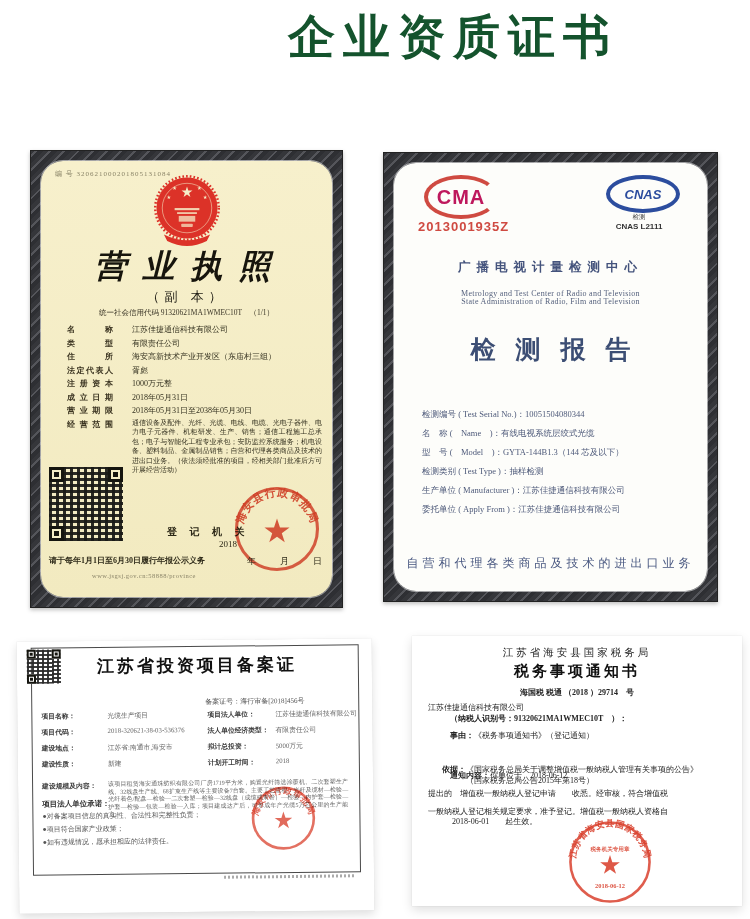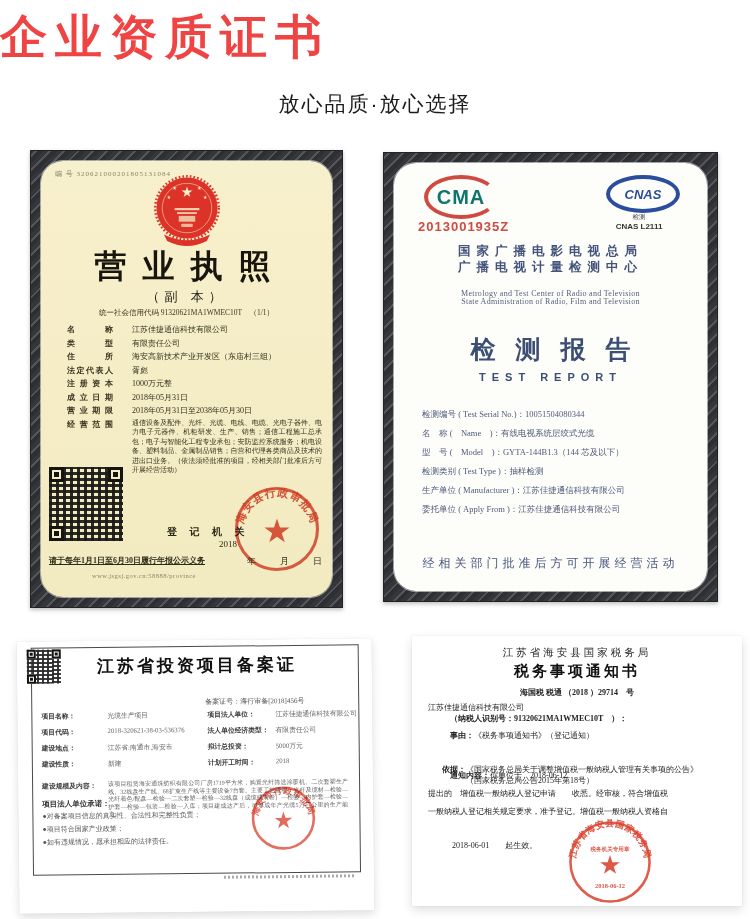--- a/index.html
+++ b/index.html
@@ -1,52 +1,52 @@
 <!DOCTYPE html>
 <html><head>
 <meta charset="utf-8">
 <style>
   html,body{margin:0;padding:0;background:#fff;}
   .canvas{position:relative;width:750px;height:919px;background:#fff;overflow:hidden;
           font-family:"Liberation Sans",sans-serif;margin:0 auto;}
   .abs{position:absolute;}
 
   
-  .page-title{top:6px;left:0;width:618px;text-align:left;font-size:47px;font-weight:900;
-              color:#ef4444;letter-spacing:8px;}
+  .page-title{top:6px;left:0;width:618px;text-align:right;font-size:47px;font-weight:900;
+              color:#14532d;letter-spacing:8px;}
   .page-subtitle{top:90px;left:0;width:750px;text-align:center;font-size:21px;color:#1b1b1b;
                  letter-spacing:2px;font-weight:500;}
 
   
   .frame{box-sizing:border-box;padding:11px;
          background:repeating-linear-gradient(135deg,#35363a 0 4px,#54555a 4px 6px,#2e2f33 6px 10px);
          box-shadow:inset 0 0 0 1px #222,0 2px 4px rgba(0,0,0,.25);}
   .paper{position:relative;width:100%;height:100%;box-sizing:border-box;
          outline:1px solid rgba(255,255,255,.55);font-family:"Liberation Serif",serif;border-radius:22px;}
   .frame.f1{left:30px;top:150px;width:313px;height:458px;}
   .frame.f2{left:383px;top:152px;width:335px;height:450px;}
   .paper.license{background:linear-gradient(180deg,#f7f0cc,#f2eac0);color:#2e2a1e;}
   .paper.report{background:#fdfdfa;color:#4c5a7c;}
 
   
   .bl-serial{left:14px;top:8px;font-size:7px;color:#8a8468;letter-spacing:1px;}
   .emblem{left:50%;transform:translateX(-50%);top:14px;}
   .bl-title{left:0;top:84px;width:100%;text-align:center;font-size:32px;font-weight:700;
-            letter-spacing:16px;padding-left:8px;box-sizing:border-box;color:#17150d;}
+            letter-spacing:16px;padding-left:8px;box-sizing:border-box;color:#17150d;font-style:italic;}
   .bl-copy{left:0;top:127px;width:100%;text-align:center;font-size:13px;letter-spacing:5px;color:#1c1a12;}
   .bl-credit{left:0;top:147px;width:100%;text-align:center;font-size:7.5px;color:#3a3526;}
   .bl-rows{left:26px;top:163px;right:10px;}
   .bl-row{display:flex;font-size:8px;line-height:11px;margin-bottom:2.5px;color:#33301f;}
   .bl-row .lb{width:46px;min-width:46px;text-align:justify;text-align-last:justify;
               margin-right:19px;color:#3a3320;font-weight:600;}
   .bl-row .vl{flex:1;}
   .bl-row.scope .vl{font-size:7px;line-height:9.5px;text-align:justify;}
   .bl-reg{left:126px;top:364px;font-size:10px;letter-spacing:5px;color:#2c2817;font-weight:600;}
   .bl-year{left:178px;top:378px;font-size:9px;color:#2c2817;}
-  .bl-note{left:8px;top:394px;font-size:8px;font-weight:600;color:#2e2a19;text-decoration:underline;}
+  .bl-note{left:8px;top:394px;font-size:8px;font-weight:600;color:#2e2a19;}
   .bl-url{left:8px;top:411px;width:190px;text-align:center;font-size:6.5px;color:#8a8468;letter-spacing:.5px;}
   .bl-date{right:8px;top:394px;font-size:9px;letter-spacing:2px;color:#2e2a19;}
 
   
   .qr{background-image:
        repeating-linear-gradient(0deg,rgba(25,25,22,.92) 0 3px,transparent 3px 6px),
        repeating-linear-gradient(90deg,rgba(25,25,22,.92) 0 3px,transparent 3px 7px);}
   .qr i{position:absolute;width:15px;height:15px;border:3px solid #15150f;background:#f4edc6;box-sizing:border-box;}
   .qr i::after{content:"";position:absolute;inset:2px;background:#15150f;}
   .qr .tl{left:0;top:0;} .qr .tr{right:0;top:0;} .qr .blc{left:0;bottom:0;}
@@ -58,21 +58,21 @@
   .qr.small i{width:9px;height:9px;border-width:2px;background:#fff;}
   .qr.small i::after{inset:1px;}
 
   
   .seal{mix-blend-mode:multiply;}
   .seal text{font-family:"Liberation Serif",serif;font-weight:700;}
 
   
   .cma{left:30px;top:12px;width:66px;height:36px;border:4px solid #cf4a41;border-radius:50%;
        border-right-color:transparent;display:flex;align-items:center;justify-content:center;
-       font-size:20px;font-weight:800;color:#0f766e;letter-spacing:1px;font-family:"Liberation Sans",sans-serif;}
+       font-size:20px;font-weight:800;color:#be185d;letter-spacing:1px;font-family:"Liberation Sans",sans-serif;}
   .cma-num{left:24px;top:56px;width:80px;text-align:center;font-size:13px;font-weight:700;
            color:#cf4a41;letter-spacing:1px;font-family:"Liberation Sans",sans-serif;}
   .cnas{left:212px;top:12px;width:66px;height:30px;border:4px solid #2c4d9e;border-radius:50%;
         display:flex;align-items:center;justify-content:center;font-size:13px;font-weight:800;
         font-style:italic;color:#2c4d9e;font-family:"Liberation Sans",sans-serif;}
   .cnas-sub{left:212px;top:50px;width:66px;text-align:center;font-size:6.5px;color:#444;}
   .cnas-code{left:202px;top:59px;width:86px;text-align:center;font-size:8px;font-weight:700;color:#333;
              font-family:"Liberation Sans",sans-serif;}
   .tr-org1{left:0;top:80px;width:100%;text-align:center;font-size:12.5px;font-weight:700;
            letter-spacing:6px;color:#44537c;}
@@ -115,30 +115,29 @@
   .tx-no{left:0;top:51px;width:100%;text-align:center;font-size:8px;font-weight:600;color:#222;}
   .tx-line{font-size:8px;color:#222;line-height:11px;}
   .tx-company{left:16px;top:66px;}
   .tx-id{left:38px;top:77px;font-weight:700;}
   .tx-subject{left:38px;top:94px;}
   .tx-basis{left:30px;top:108px;width:258px;display:flex;margin-top:20px;}
   .tx-basis .lb{white-space:nowrap;font-weight:700;}
   .tx-content{left:38px;top:134px;}
   .tx-l2{left:16px;top:152px;}
   .tx-l3{left:16px;top:170px;}
-  .tx-l4{left:40px;top:204px;}
+  .tx-l4{left:40px;top:180px;}
   .bold{font-weight:700;}
 </style>
 </head>
 <body>
 
 <div class="canvas">
 
   <div class="abs page-title">企业资质证书</div>
-  <div class="abs page-subtitle">放心品质·放心选择</div>
 
   <div class="abs frame f1">
     <div class="paper license">
       <div class="abs bl-serial">编 号 320621000201805131084</div>
 
       <svg class="abs emblem" width="66" height="76" viewBox="0 0 80 92">
         <circle cx="40" cy="40" r="37" fill="#dc3228"></circle>
         <circle cx="40" cy="40" r="38.5" fill="none" stroke="#dc3228" stroke-width="3" stroke-dasharray="2 2.5"></circle>
         <circle cx="40" cy="40" r="30" fill="none" stroke="#f6efc9" stroke-width="1" opacity=".65"></circle>
         <polygon points="0,-1 0.225,-0.309 0.951,-0.309 0.363,0.118 0.588,0.809 0,0.382 -0.588,0.809 -0.363,0.118 -0.951,-0.309 -0.225,-0.309" transform="translate(40,21) scale(7)" fill="#f6efc9"></polygon>
@@ -217,38 +216,36 @@
   </div>
 
   <div class="abs frame f2">
     <div class="paper report">
       <div class="abs cma">CMA</div>
       <div class="abs cma-num">2013001935Z</div>
       <div class="abs cnas">CNAS</div>
       <div class="abs cnas-sub">检测</div>
       <div class="abs cnas-code">CNAS L2111</div>
 
-      <div class="abs tr-org1">国家广播电影电视总局</div>
       <div class="abs tr-org2">广播电视计量检测中心</div>
       <div class="abs tr-en" style="top:126px;">Metrology and Test Center of Radio and Television</div>
       <div class="abs tr-en" style="top:134px;">State Administration of Radio, Film and Television</div>
 
       <div class="abs tr-title">检测报告</div>
-      <div class="abs tr-title-en">TEST REPORT</div>
 
       <div class="abs tr-rows">
         <div class="tr-row"><span class="lb">检测编号 ( Test Serial No.)：</span><span>10051504080344</span></div>
         <div class="tr-row"><span class="lb">名　称 (　Name　)：</span><span>有线电视系统层绞式光缆</span></div>
         <div class="tr-row"><span class="lb">型　号 (　Model　)：</span><span>GYTA-144B1.3（144 芯及以下）</span></div>
         <div class="tr-row"><span class="lb">检测类别 ( Test Type )：</span><span>抽样检测</span></div>
         <div class="tr-row"><span class="lb">生产单位 ( Manufacturer )：</span><span>江苏佳捷通信科技有限公司</span></div>
         <div class="tr-row"><span class="lb">委托单位 ( Apply From )：</span><span>江苏佳捷通信科技有限公司</span></div>
       </div>
 
-      <div class="abs tr-footer">经相关部门批准后方可开展经营活动</div>
+      <div class="abs tr-footer">自营和代理各类商品及技术的进出口业务</div>
     </div>
   </div>
 
   <div class="abs sheet s3">
     <div class="abs fc-border"></div>
     <div class="abs qr small">
         <i class="tl"></i>
         <i class="tr"></i>
         <i class="blc"></i>
       </div>

